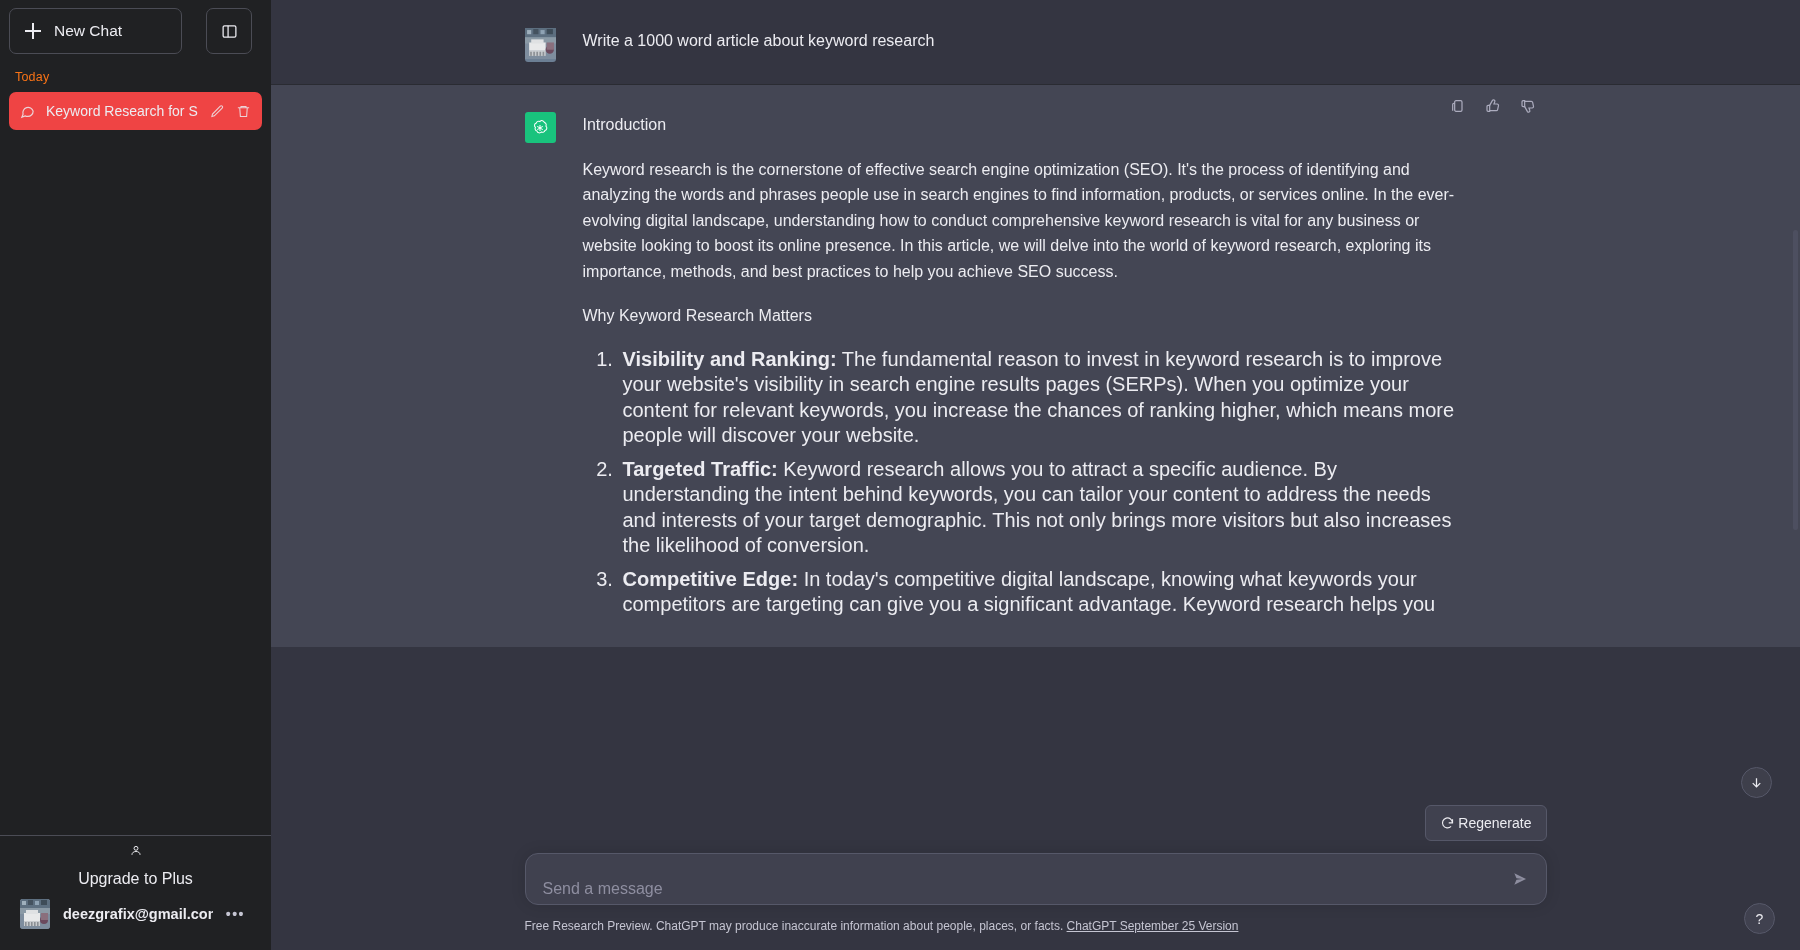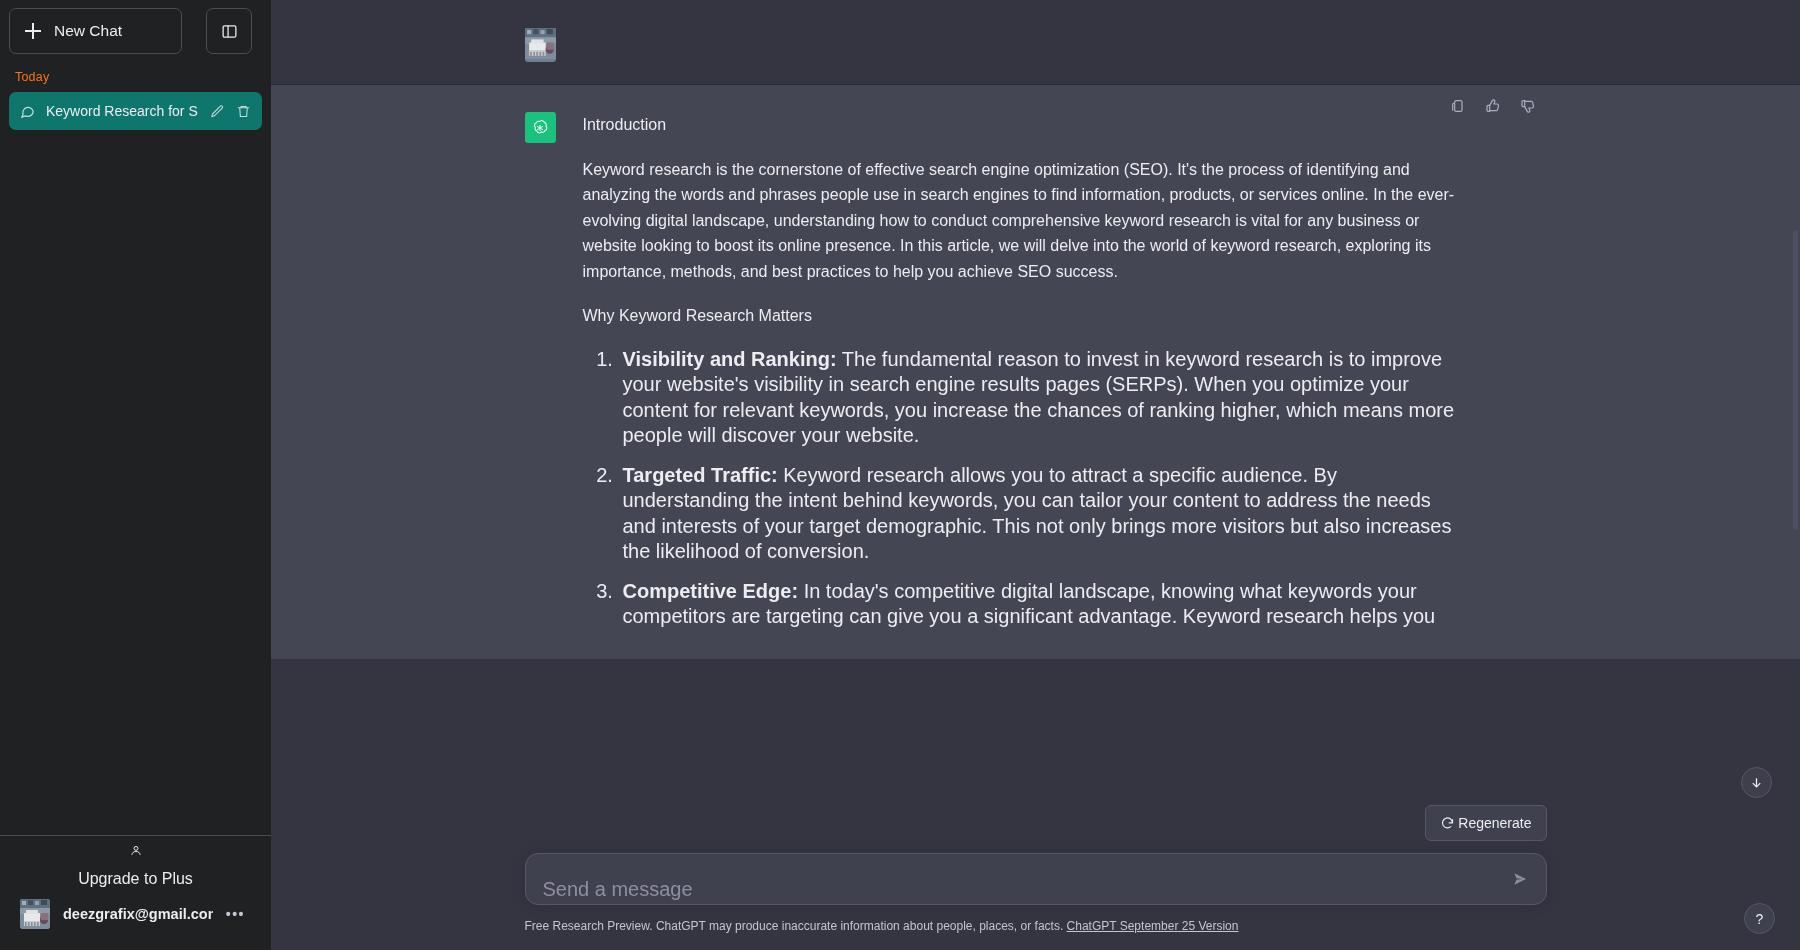--- a/index.html
+++ b/index.html
@@ -56,21 +56,21 @@
 
   .history { padding: 16px 9px 0 9px; flex: 1 1 auto; overflow: hidden; }
   .history-label {
     font-size: 12.5px; color: #f97316;
     padding: 0 6px 8px 6px; letter-spacing: .2px;
   }
   .chat-item {
     display: flex; align-items: center; gap: 11px;
     height: 38px; border-radius: 7px;
     padding: 0 11px;
-    background: #0f766e;
+    background: #ef4444;
     cursor: pointer;
     position: relative;
   }
   .chat-item .title {
     flex: 1 1 auto;
     color: #ececf1; font-size: 14px;
     white-space: nowrap; overflow: hidden;
   }
   .chat-item .row-icon { flex: 0 0 auto; cursor: pointer; opacity: .85; }
 
@@ -128,21 +128,21 @@
   .msg-body p {
     color: #ececf1; font-size: 16px; line-height: 25.5px;
   }
   .msg-row.user .msg-body p { line-height: 25px; }
   .msg-body p + p { margin-top: 19px; }
   .msg-body ol {
     margin-top: 18px; padding-left: 36px;
     color: #ececf1; font-size: 20px; line-height: 25.5px;
   }
   .msg-body ol li { margin-bottom: 2px; padding-left: 4px; }
-  .msg-body ol li + li { margin-top: 14px; }
+  .msg-body ol li + li { margin-top: 8px; }
   .msg-body b { font-weight: bold; color: #ececf1; }
 
   .msg-actions {
     position: absolute; top: 8px; right: 6px;
     display: flex; gap: 9px; align-items: center;
   }
   .act-btn {
     width: 26px; height: 26px;
     display: flex; align-items: center; justify-content: center;
     border-radius: 4px; cursor: pointer; color: #acacbe;
@@ -178,21 +178,21 @@
     border-radius: 13px;
     box-shadow: 0 0 15px rgba(0,0,0,.12);
     height: 52px;
     display: flex; align-items: center;
     padding: 0 48px 0 17px;
     margin-top: 10px;
   }
   .input-box input {
     flex: 1 1 auto;
     background: transparent; border: 0; outline: 0;
-    color: #ececf1; font-size: 20px;
+    color: #ececf1; font-size: 16px;
     font-family: "Liberation Sans", sans-serif;
     margin-top: 20px;
   }
   .input-box input::placeholder { color: #8e8ea0; }
   .send-btn {
     position: absolute; right: 12px; top: 50%;
     transform: translateY(-50%);
     width: 28px; height: 28px;
     display: flex; align-items: center; justify-content: center;
     border-radius: 5px; cursor: pointer; color: #8e8ea0;
@@ -327,20 +327,23 @@
                 <rect x="5" y="23" width="1.6" height="4" fill="#8c9095"></rect>
                 <rect x="8" y="23" width="1.6" height="4" fill="#8c9095"></rect>
                 <rect x="11" y="23" width="1.6" height="4" fill="#8c9095"></rect>
                 <rect x="14" y="23" width="1.6" height="4" fill="#8c9095"></rect>
                 <rect x="17" y="23" width="1.6" height="4" fill="#8c9095"></rect>
                 <circle cx="24" cy="21" r="4" fill="#6b4a5e"></circle>
                 <rect x="21" y="14" width="7" height="7" fill="#8a6f7d"></rect>
               </svg>
             </span>
           </div>
+          <div class="msg-body">
+            <p>Write a 1000 word article about keyword research</p>
+          </div>
         </div>
       </div>
 
       <div class="msg-row assistant">
         <div class="msg-inner">
           <div class="msg-avatar">
             <span class="gpt-avatar">
               <svg width="20" height="20" viewBox="0 0 24 24" fill="none" stroke="#ffffff" stroke-width="1.25">
                 <path d="M12 4.2a3 3 0 0 1 5.2 1.1 3 3 0 0 1 1.9 4.4 3 3 0 0 1 -1.1 5.2 3 3 0 0 1 -4.4 1.9 3 3 0 0 1 -5.2 -1.1 3 3 0 0 1 -1.9 -4.4 3 3 0 0 1 1.1 -5.2 3 3 0 0 1 4.4 -1.9z"></path>
                 <path d="M12 8.3v7.4M8.7 10.1l6.6 3.8M15.3 10.1l-6.6 3.8"></path>

